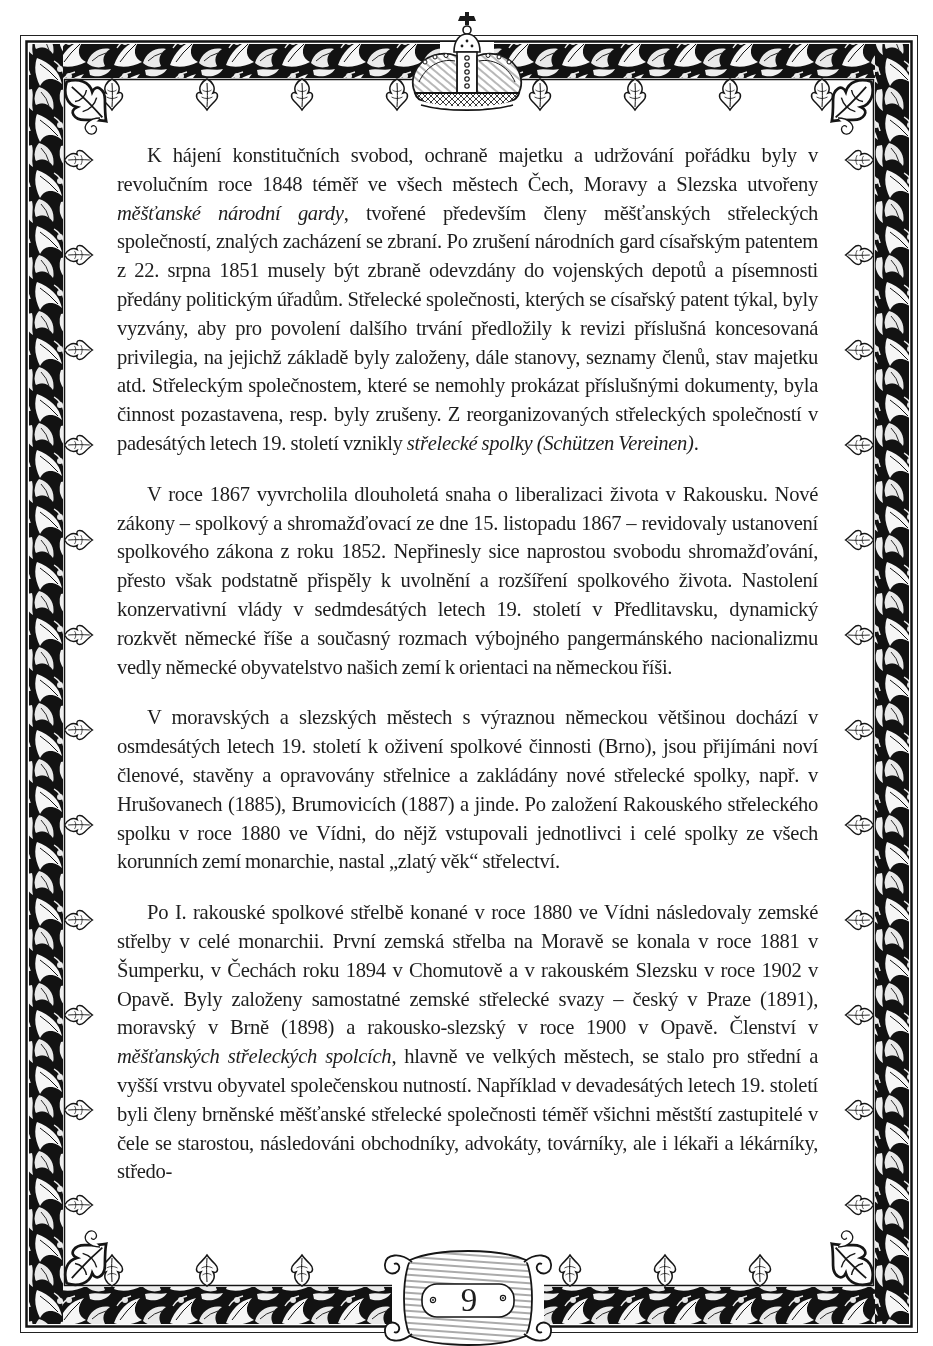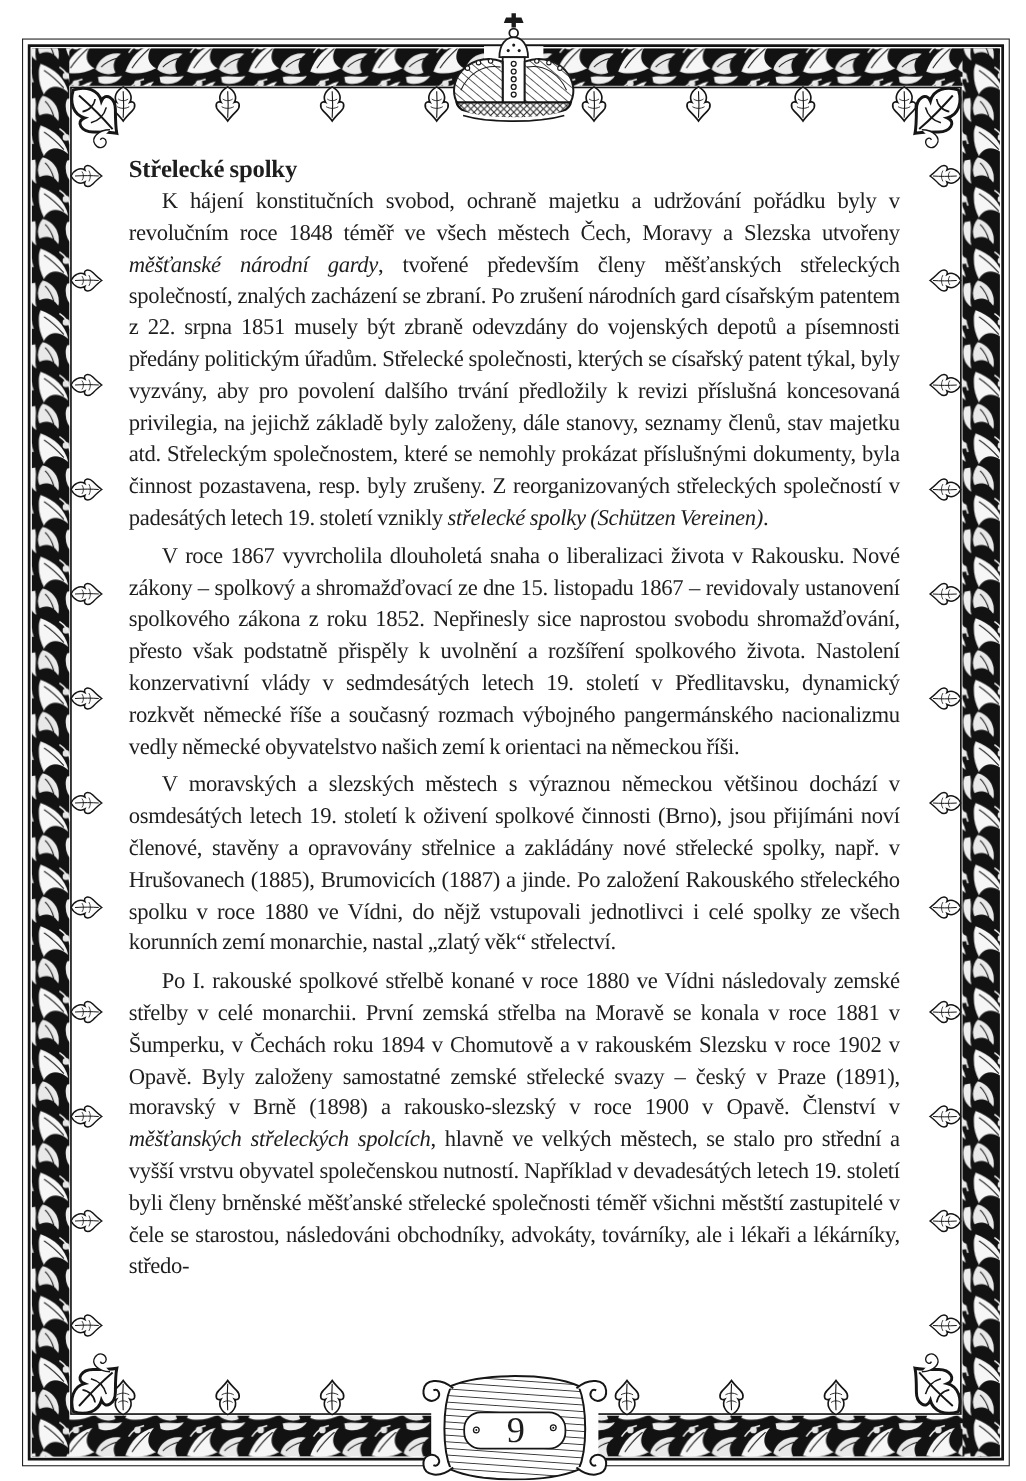--- a/index.html
+++ b/index.html
@@ -11,21 +11,21 @@
   .content{
     position:absolute;left:117px;top:140px;width:701px;
     color:#1e1e1e;font-size:20.6px;line-height:28.8px;
     text-align:justify;letter-spacing:-0.3px;word-spacing:-0.6px;
   }
   .content h1{
     font-size:22.5px;line-height:28px;margin:0;padding:0;font-weight:bold;
     letter-spacing:-0.2px;text-align:left;
   }
   .content p{margin:0;padding:0;text-indent:30px;}
-  .content p + p{margin-top:6px;}
+  .content p + p{margin-top:22px;}
   .content p.first{margin-top:1px;}
   .content em{}
 </style>
 </head>
 <body>
 
 <div class="page">
 
   <svg class="frame-svg" viewBox="0 0 933 1346" xmlns="http://www.w3.org/2000/svg">
     <defs>
@@ -178,21 +178,20 @@
       <rect x="-46" y="-16" width="92" height="33" rx="15" fill="#ffffff" stroke="#161616" stroke-width="1.6"></rect>
       <circle cx="-35" cy="0" r="2.6" fill="#ffffff" stroke="#161616" stroke-width="1.2"></circle>
       <circle cx="-35" cy="0" r="0.9" fill="#161616"></circle>
       <circle cx="35" cy="-2" r="2.6" fill="#ffffff" stroke="#161616" stroke-width="1.2"></circle>
       <circle cx="35" cy="-2" r="0.9" fill="#161616"></circle>
       <text x="1" y="11" text-anchor="middle" font-size="33" font-family="Liberation Serif, DejaVu Serif, serif" fill="#1d1d1d">9</text>
     </g>
   </svg>
 
   <div class="content">
-    <h1>Střelecké spolky</h1>
 
     <p class="first"><span>K hájení konstitučních svobod, ochraně majetku a udržování pořádku byly v revolučním roce 1848 téměř ve všech městech Čech, Moravy a Slezska utvořeny </span><em>měšťanské národní gardy</em><span>, tvořené především členy měšťanských střeleckých společností, znalých zacházení se zbraní. Po zrušení národních gard císařským patentem z 22. srpna 1851 musely být zbraně odevzdány do vojenských depotů a písemnosti předány politickým úřadům. Střelecké společnosti, kterých se císařský patent týkal, byly vyzvány, aby pro povolení dalšího trvání předložily k revizi příslušná koncesovaná privilegia, na jejichž základě byly založeny, dále stanovy, seznamy členů, stav majetku atd. Střeleckým společnostem, které se nemohly prokázat příslušnými dokumenty, byla činnost pozastavena, resp. byly zrušeny. Z reorganizovaných střeleckých společností v padesátých letech 19. století vznikly </span><em>střelecké spolky (Schützen Vereinen)</em><span>.</span></p>
 
     <p><span>V roce 1867 vyvrcholila dlouholetá snaha o liberalizaci života v Rakousku. Nové zákony – spolkový a shromažďovací ze dne 15. listopadu 1867 – revidovaly ustanovení spolkového zákona z roku 1852. Nepřinesly sice naprostou svobodu shromažďování, přesto však podstatně přispěly k uvolnění a rozšíření spolkového života. Nastolení konzervativní vlády v sedmdesátých letech 19. století v Předlitavsku, dynamický rozkvět německé říše a současný rozmach výbojného pangermánského nacionalizmu vedly německé obyvatelstvo našich zemí k orientaci na německou říši.</span></p>
 
     <p><span>V moravských a slezských městech s výraznou německou většinou dochází v osmdesátých letech 19. století k oživení spolkové činnosti (Brno), jsou přijímáni noví členové, stavěny a opravovány střelnice a zakládány nové střelecké spolky, např. v Hrušovanech (1885), Brumovicích (1887) a jinde. Po založení Rakouského střeleckého spolku v roce 1880 ve Vídni, do nějž vstupovali jednotlivci i celé spolky ze všech korunních zemí monarchie, nastal „zlatý věk“ střelectví.</span></p>
 
     <p><span>Po I. rakouské spolkové střelbě konané v roce 1880 ve Vídni následovaly zemské střelby v celé monarchii. První zemská střelba na Moravě se konala v roce 1881 v Šumperku, v Čechách roku 1894 v Chomutově a v rakouském Slezsku v roce 1902 v Opavě. Byly založeny samostatné zemské střelecké svazy – český v Praze (1891), moravský v Brně (1898) a rakousko-slezský v roce 1900 v Opavě. Členství v </span><em>měšťanských střeleckých spolcích</em><span>, hlavně ve velkých městech, se stalo pro střední a vyšší vrstvu obyvatel společenskou nutností. Například v devadesátých letech 19. století byli členy brněnské měšťanské střelecké společnosti téměř všichni městští zastupitelé v čele se starostou, následováni obchodníky, advokáty, továrníky, ale i lékaři a lékárníky, středo-</span></p>
   </div>
 

